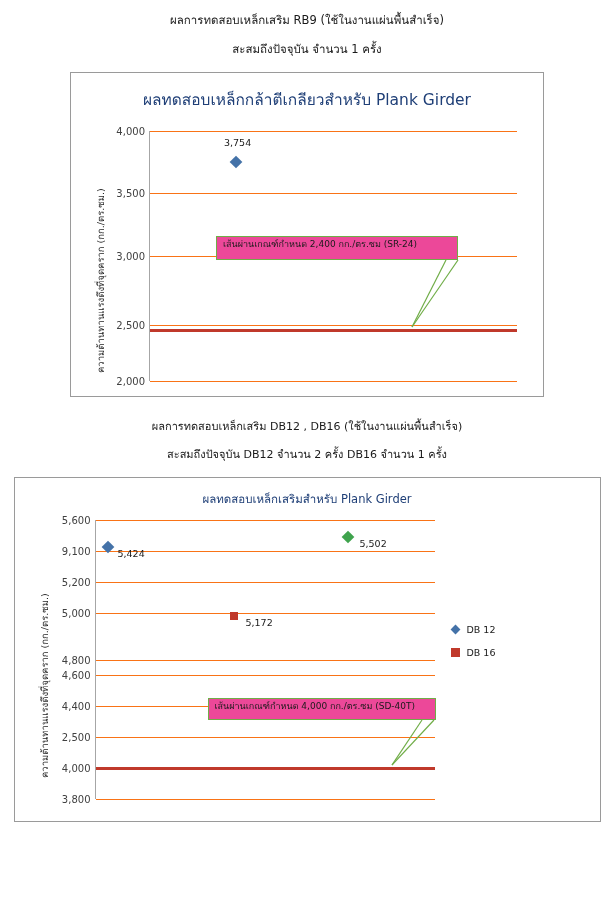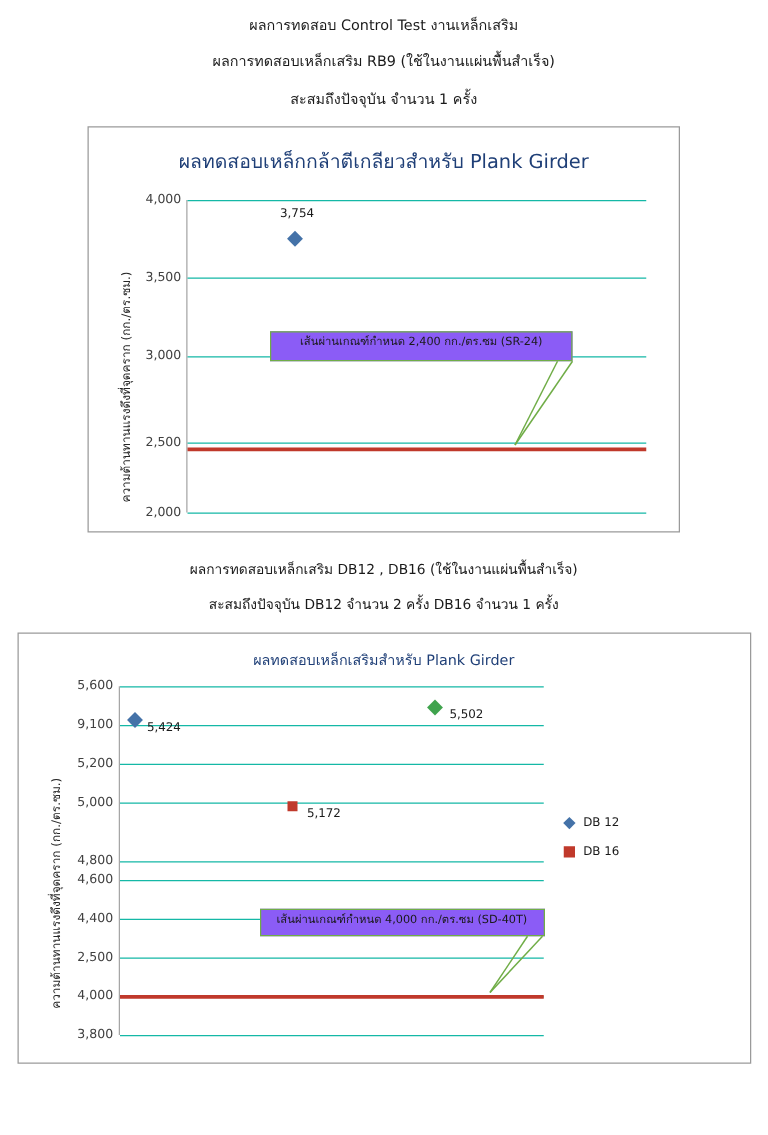--- a/index.html
+++ b/index.html
@@ -68,21 +68,21 @@
   .plot {
     position: absolute;
     border-left: 1px solid #a6a6a6;
     box-sizing: border-box;
   }
   .gridline {
     position: absolute;
     left: 0;
     right: 0;
     height: 1px;
-    background: #14b8a6;
+    background: #f97316;
   }
   .ytick {
     position: absolute;
     right: 100%;
     margin-right: 5px;
     transform: translateY(-50%);
     font-size: 10px;
     color: #404040;
     white-space: nowrap;
   }
@@ -97,27 +97,27 @@
   .threshold-line {
     position: absolute;
     left: 0;
     right: 0;
     height: 3px;
     background: #c0392b;
   }
   .callout {
     position: absolute;
     border: 1px solid #70ad47;
-    background: #8b5cf6;
+    background: #ec4899;
     font-size: 9px;
     color: #1a1a1a;
     padding: 0 6px;
     box-sizing: border-box;
     white-space: nowrap;
-    text-align: center;
+    text-align: left;
   }
   .pt-diamond {
     position: absolute;
     width: 9px;
     height: 9px;
     background: #4472a8;
     transform: translate(-50%, -50%) rotate(45deg);
   }
   .pt-diamond.green { background: #3fa34d; }
   .pt-square {
@@ -170,21 +170,20 @@
   }
   .mid-1 { margin-top: 22px; }
   .mid-2 { margin-top: 12px; }
   svg.leader { position: absolute; overflow: visible; }
 </style>
 </head>
 <body>
 
 <div class="page">
 
-  <div class="hdr hdr-1">ผลการทดสอบ Control Test งานเหล็กเสริม</div>
   <div class="hdr hdr-2">ผลการทดสอบเหล็กเสริม RB9 (ใช้ในงานแผ่นพื้นสำเร็จ)</div>
   <div class="hdr hdr-3">สะสมถึงปัจจุบัน จำนวน 1 ครั้ง</div>
 
   <div class="chart-box" id="chart1-box">
     <div class="chart-title" id="chart1-title">ผลทดสอบเหล็กกล้าตีเกลียวสำหรับ Plank Girder</div>
 
     <div class="axis-title" style="left:22px; top:300px;">ความต้านทานแรงดึงที่จุดคราก (กก./ตร.ซม.)</div>
 
     <div class="plot" id="chart1-plot" style="left:78px; top:58px; width:368px; height:250px;">
 

